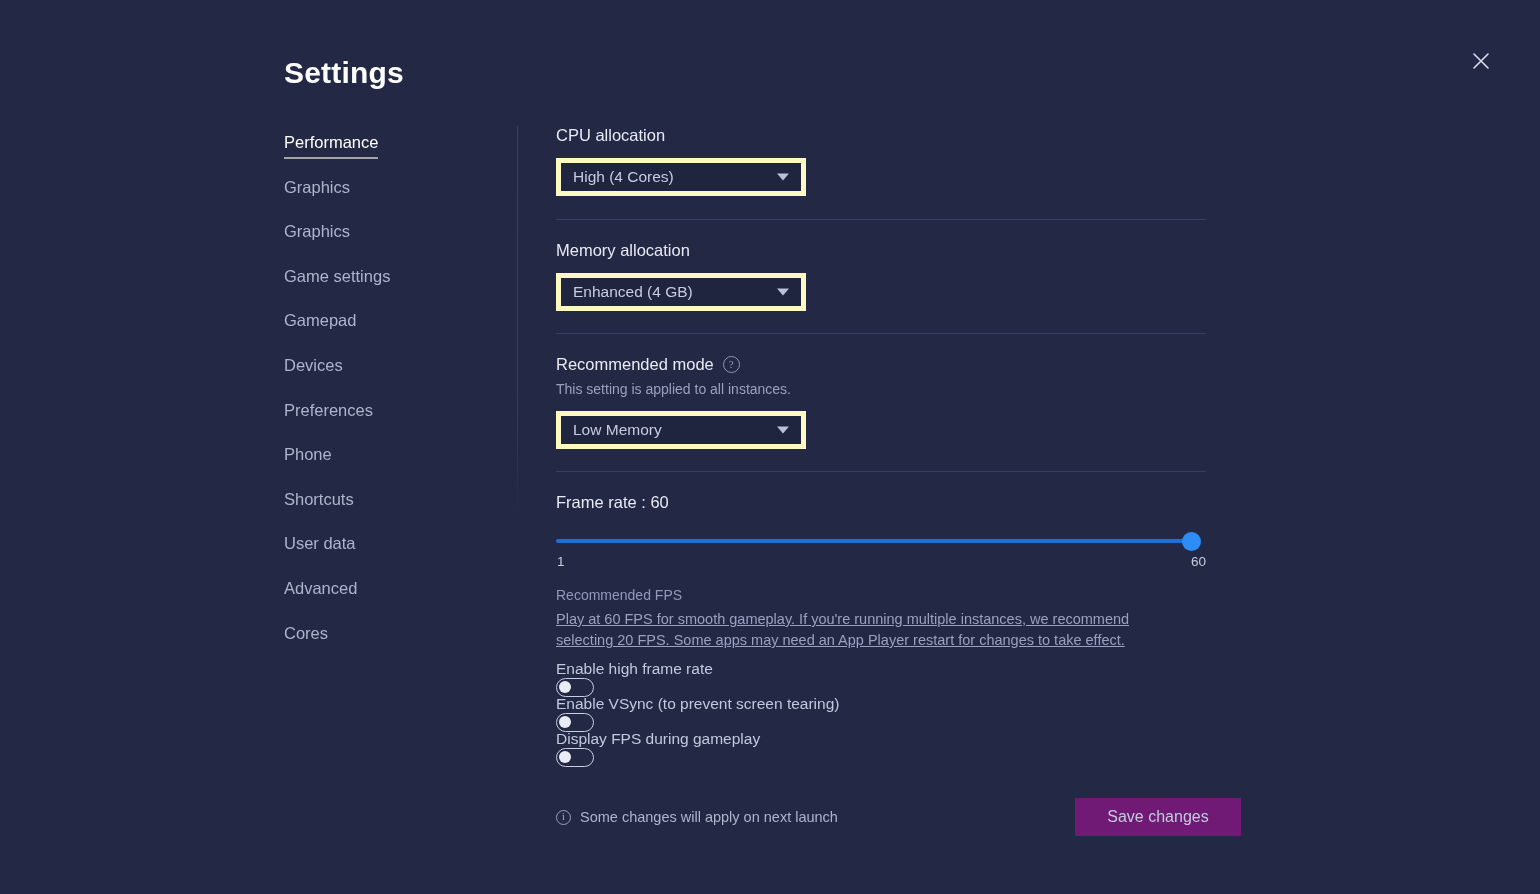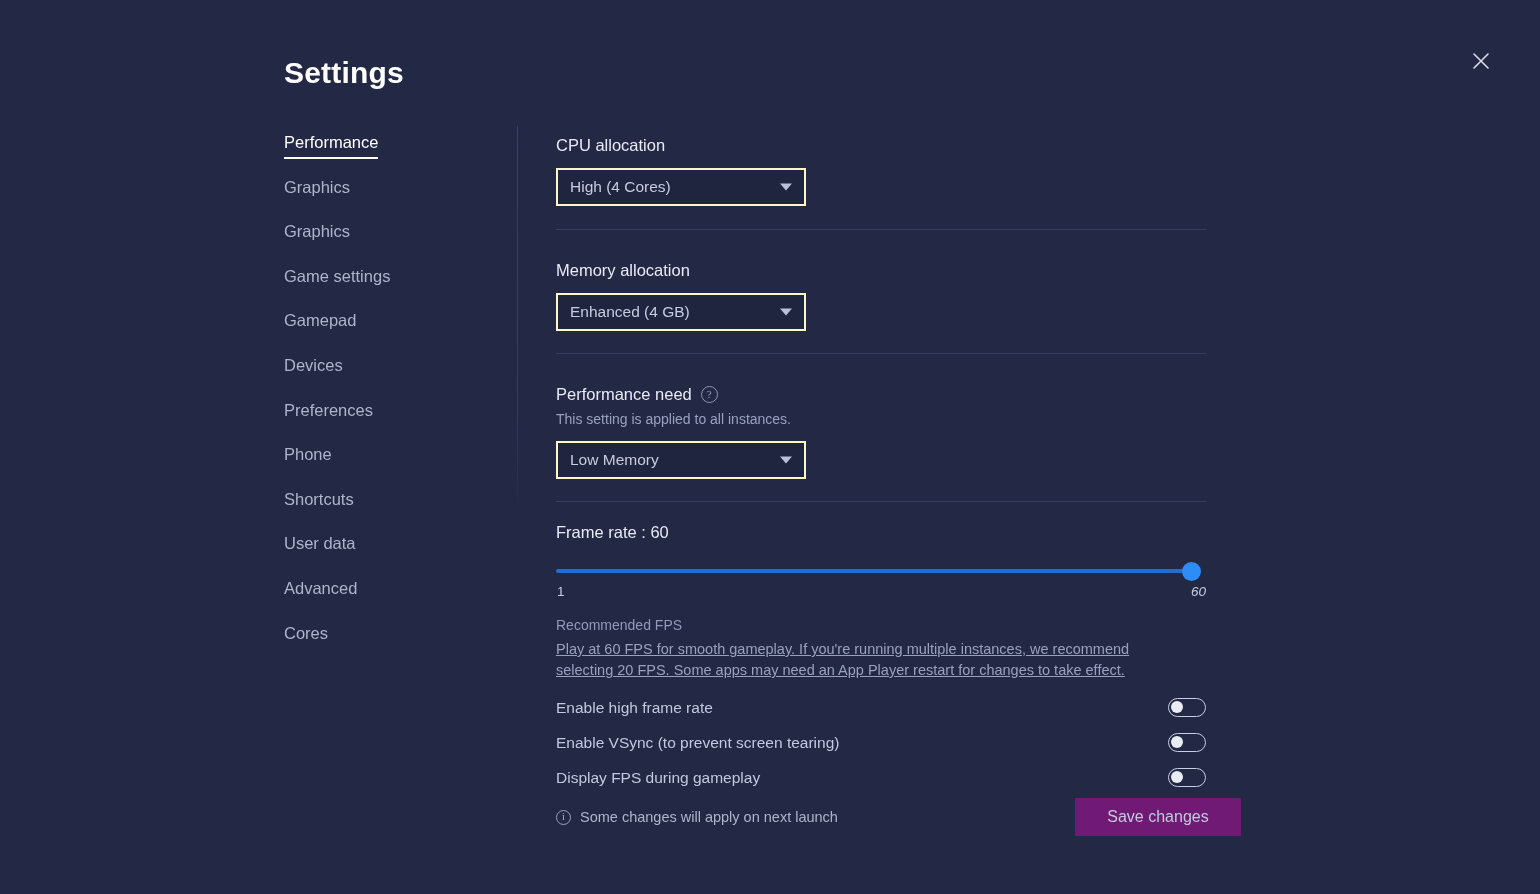--- a/index.html
+++ b/index.html
@@ -34,48 +34,47 @@
   }
   .side-item{
     font-size:16.5px; color:#aeb4cc;
     padding:0 0 0 0; margin-bottom:22.6px;
     line-height:22px; display:inline-block; width:auto;
     cursor:pointer; white-space:nowrap;
   }
   .side-row{ display:block; }
   .side-item.active{
     color:#ffffff;
-    border-bottom:2px solid #ffffff;
+    border-bottom:2px solid #a3a3a3;
     padding-bottom:4px;
     margin-bottom:16.6px;
   }
 
   .vdivider{
     position:absolute; left:517px; top:126px;
     width:1px; height:390px;
     background:linear-gradient(to bottom,#3b4166 0%,#353b5e 72%,#232845 100%);
   }
 
   
   .content{ position:absolute; left:556px; top:124px; width:650px; }
 
   .field-label{
     font-size:16.5px; color:#e8ebf5; line-height:22px;
     display:block;
-    margin-top:10px;
   }
   .field-sub{
     font-size:14px; color:#9aa1bd; line-height:20px; margin-top:4px;
   }
 
   .select{
     position:relative;
     width:250px; height:38px;
     background:#1f243f;
-    border:2px solid #fef9c3;
+    border:5px solid #fef9c3;
     margin-top:12px;
     display:flex; align-items:center;
     padding:0 12px;
     cursor:pointer;
   }
   .select .val{ font-size:15.5px; color:#c7cce0; }
   .caret{
     position:absolute; right:12px; top:50%;
     transform:translateY(-50%);
     width:0;height:0;
@@ -106,29 +105,29 @@
     position:absolute; left:0; top:11px; width:640px; height:4px;
     background:#1f6fd0; border-radius:2px;
   }
   .thumb{
     position:absolute; left:626px; top:4px;
     width:19px; height:19px; border-radius:50%;
     background:#2d8cf5; cursor:pointer;
   }
   .ticks{ position:relative; width:650px; height:20px; }
   .tick-min{ position:absolute; left:1px; top:0; font-size:13.5px; color:#c8cde0; }
-  .tick-max{ position:absolute; right:0; top:0; font-size:13.5px; color:#c8cde0;font-style:italic; }
+  .tick-max{ position:absolute; right:0; top:0; font-size:13.5px; color:#c8cde0; }
 
   .rec-title{ font-size:14px; color:#9299b7; margin-top:13px; }
   .rec-body{ font-size:14.5px; color:#9aa1bd; line-height:21px; margin-top:6px; width:632px;text-decoration:underline; }
 
   
   .toggle-row{
-    display:flex; align-items:center; justify-content:space-between;
-    height:35px; width:650px;
+    display:flex; align-items:flex-start; justify-content:space-between;
+    height:35px; width:650px;flex-direction:column;
   }
   .toggle-label{ font-size:15.5px; color:#c2c8dd; }
   .switch{
     position:relative; width:38px; height:19px;
     border:1.4px solid #c9cee0; border-radius:10px;
     background:transparent; cursor:pointer; flex:0 0 auto;
   }
   .knob{
     position:absolute; left:2px; top:2px;
     width:12px; height:12px; border-radius:50%;
@@ -208,21 +207,21 @@
         <span class="caret"></span>
       </div>
     </div>
 
     <div style="height:22px"></div>
     <div class="divider"></div>
     <div style="height:19px"></div>
 
     <div>
       <span class="field-label">
-        <span>Performance need</span><span class="help-icon">?</span>
+        <span>Recommended mode</span><span class="help-icon">?</span>
       </span>
       <div class="field-sub">This setting is applied to all instances.</div>
       <div class="select">
         <span class="val">Low Memory</span>
         <span class="caret"></span>
       </div>
     </div>
 
     <div style="height:22px"></div>
     <div class="divider"></div>

